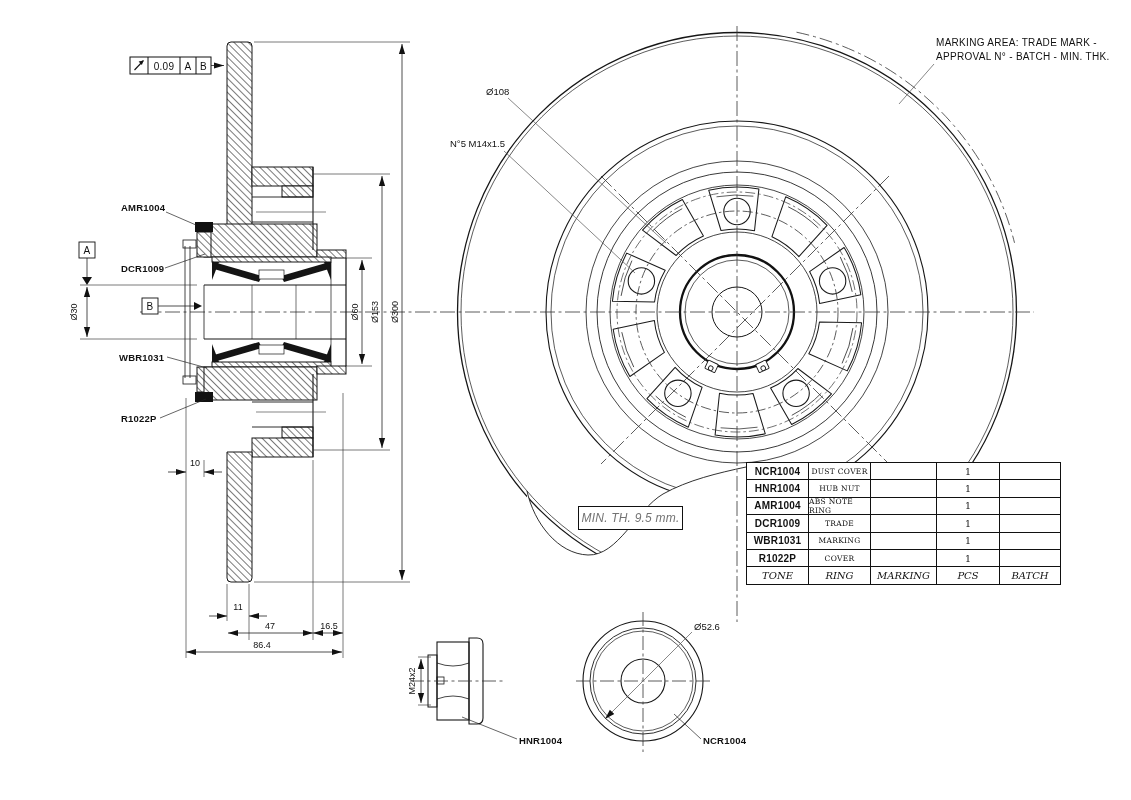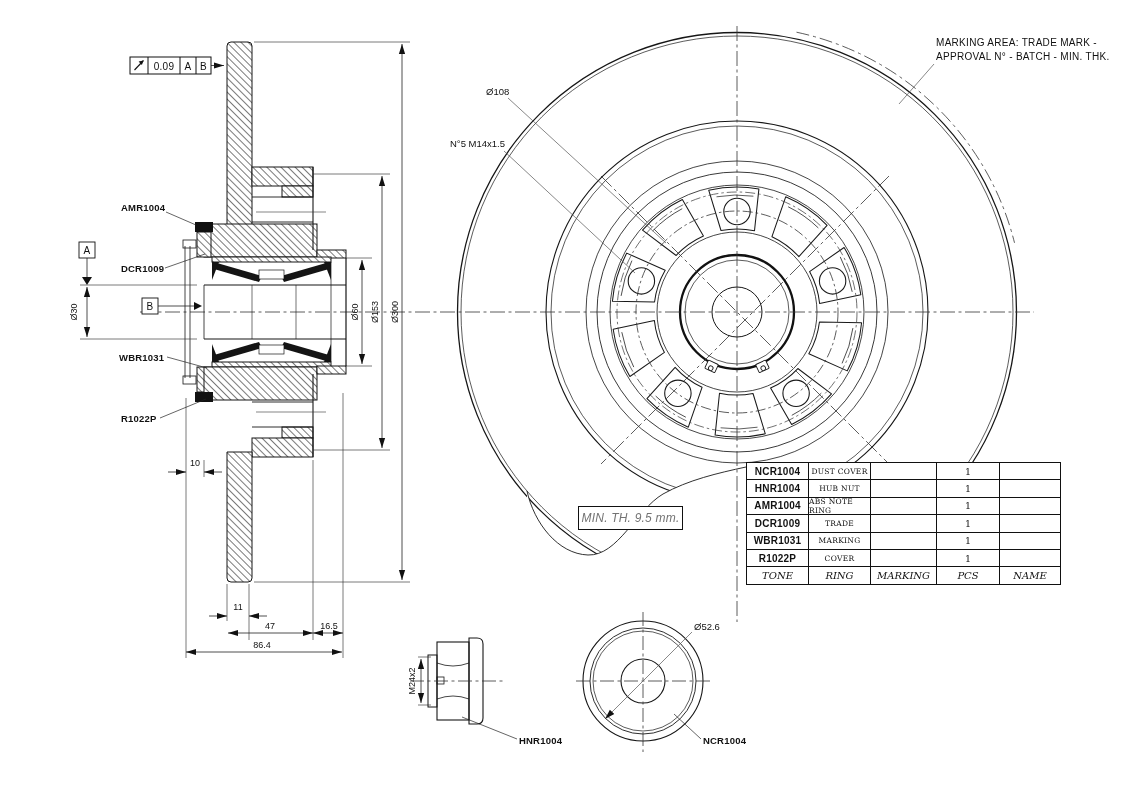--- a/index.html
+++ b/index.html
@@ -341,17 +341,17 @@
     <div class="bom-cell c-name">COVER</div>
     <div class="bom-cell c-val"></div>
     <div class="bom-cell c-val">1</div>
     <div class="bom-cell c-val"></div>
   </div>
   <div class="bom-row bom-head">
     <div class="bom-cell">TONE</div>
     <div class="bom-cell">RING</div>
     <div class="bom-cell">MARKING</div>
     <div class="bom-cell">PCS</div>
-    <div class="bom-cell">NAME</div>
+    <div class="bom-cell">BATCH</div>
   </div>
 </div>
 
 </div>
 
 </body></html>

